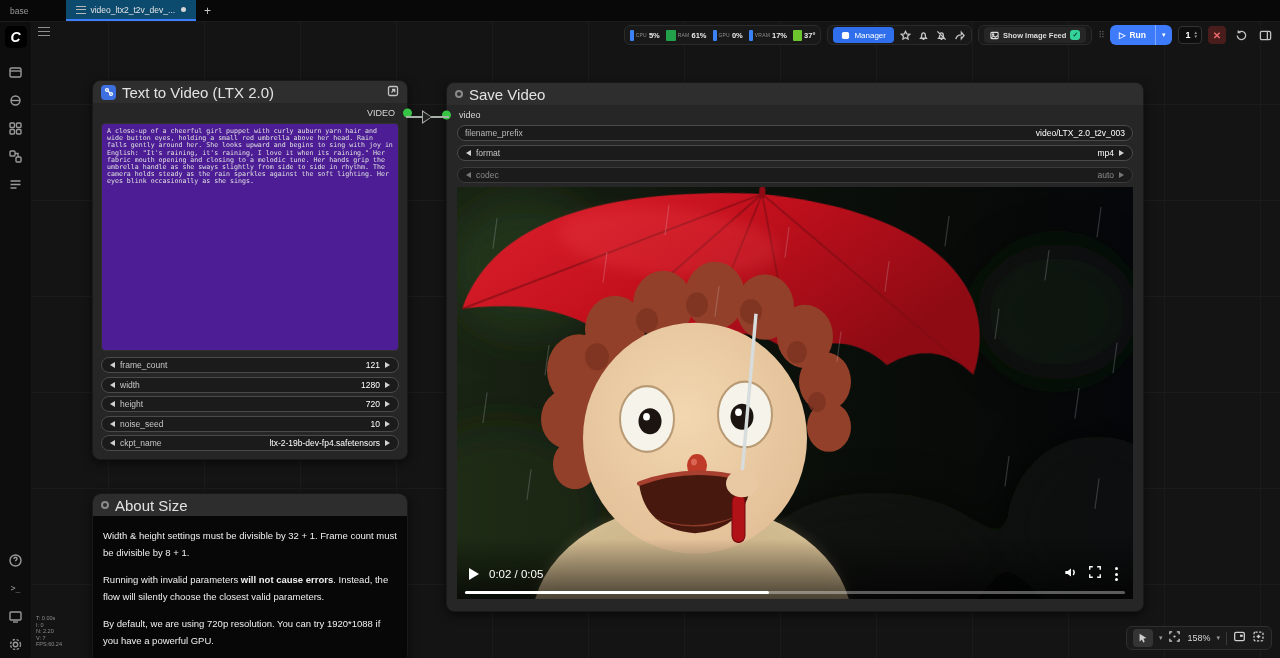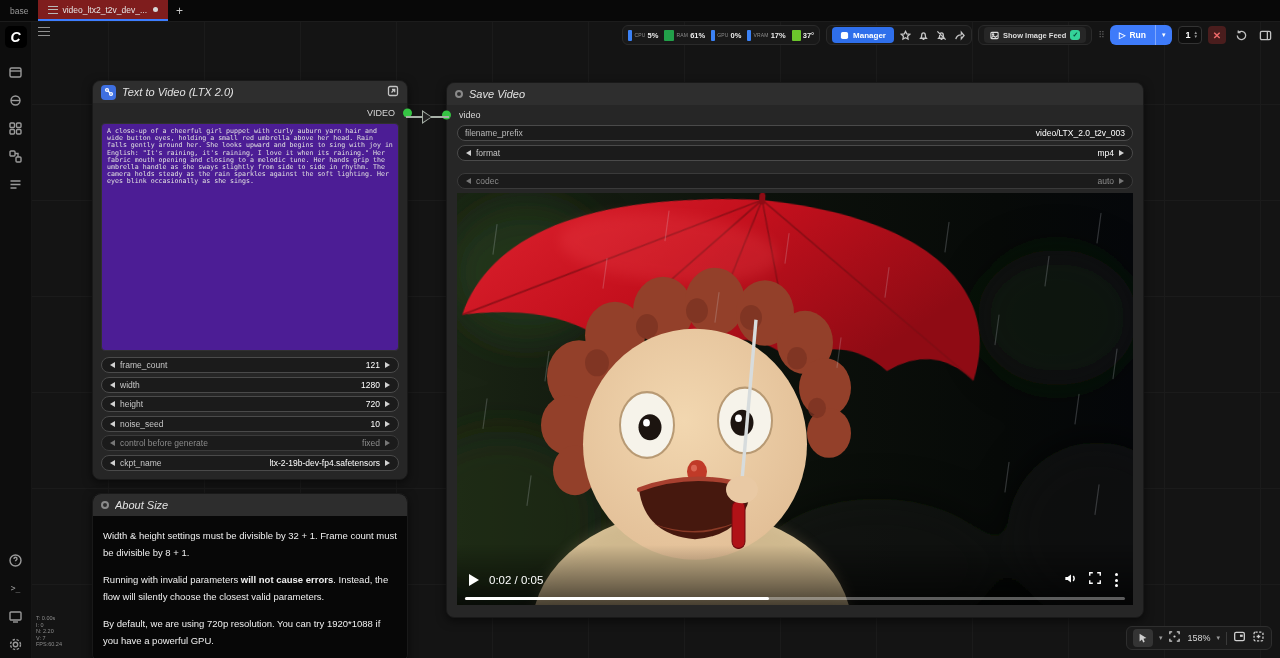--- a/index.html
+++ b/index.html
@@ -4,21 +4,21 @@
 <style>
   * { margin:0; padding:0; box-sizing:border-box; }
   html,body { width:1280px; height:658px; overflow:hidden; background:#0a0a0a;
     font-family:"Liberation Sans", sans-serif; -webkit-font-smoothing:antialiased; }
   .app { position:relative; width:1280px; height:658px; background:#0a0a0a; }
 
   
   .topbar { position:absolute; left:0; top:0; width:1280px; height:22px; background:#080808;
     border-bottom:1px solid #1c1c1c; display:flex; align-items:stretch; z-index:40; }
   .tab { display:flex; align-items:center; gap:4px; padding:0 10px; font-size:8.5px; color:#9a9a9a; }
-  .tab.active { background:#7f1d1d; color:#e4e4e4; border-bottom:2px solid #3d7eff; padding-bottom:0; }
+  .tab.active { background:#0c4a6e; color:#e4e4e4; border-bottom:2px solid #3d7eff; padding-bottom:0;margin-left:28px; }
   .tab .burger { width:10px; height:8px; display:flex; flex-direction:column; justify-content:space-between; }
   .tab .burger i { height:1px; background:#b8b8b8; }
   .tab .dot { width:5px; height:5px; border-radius:50%; background:#d6d6d6; margin-left:2px; }
   .tab-add { display:flex; align-items:center; padding:0 8px; color:#c9c9c9; font-size:12px; }
 
   
   .sidebar { position:absolute; left:0; top:22px; width:32px; height:636px; background:#0d0d0d;
     border-right:1px solid #161616; display:flex; flex-direction:column; align-items:center; z-index:40; }
   .logo { width:22px; height:22px; margin:4px 0 10px 0; background:#000; border-radius:5px;
     color:#fff; font-weight:800; font-size:14px; display:flex; align-items:center; justify-content:center;
@@ -39,21 +39,21 @@
 
   
   .toolbar { position:absolute; top:25px; right:6px; display:flex; align-items:center; gap:6px; z-index:45; }
   .tgroup { background:#191919; border:1px solid #2a2a2a; border-radius:6px; height:20px;
     display:flex; align-items:center; padding:0 5px; gap:6px; }
   .stat { display:flex; align-items:center; gap:2px; }
   .stat .bar { width:4px; height:11px; border-radius:1px; }
   .stat .lb { font-size:5px; color:#8d8d8d; letter-spacing:.2px; }
   .stat .vl { font-size:7.5px; color:#ececec; font-weight:bold; }
   .btn-manager { height:16px; background:#2f6feb; border-radius:4px; color:#fff; font-size:8px;
-    font-weight:bold; display:flex; align-items:center; gap:4px; padding:0 8px; }
+    font-weight:normal; display:flex; align-items:center; gap:4px; padding:0 8px; }
   .mini-ic { width:12px; height:12px; display:flex; align-items:center; justify-content:center; color:#c6c6c6; font-size:9px; }
   .mini-ic svg { stroke:#c6c6c6; fill:none; stroke-width:1.4; }
   .btn-feed { height:16px; background:#262626; border-radius:4px; color:#dcdcdc; font-size:7.5px;
     font-weight:bold; display:flex; align-items:center; gap:4px; padding:0 6px; }
   .toggle-on { width:10px; height:10px; border-radius:3px; background:#34d399; color:#064e3b;
     font-size:7px; display:flex; align-items:center; justify-content:center; font-weight:bold; }
   .grip { color:#5d5d5d; font-size:9px; letter-spacing:-1px; }
   .btn-run { height:20px; background:#3e7bfa; border-radius:6px; display:flex; align-items:center; color:#fff; overflow:hidden; }
   .btn-run .runmain { display:flex; align-items:center; gap:4px; padding:0 9px; font-size:8.5px; font-weight:bold; }
   .btn-run .runchev { border-left:1px solid rgba(255,255,255,.35); padding:0 6px; font-size:7px; height:100%;
@@ -65,21 +65,21 @@
   .btn-x { width:18px; height:18px; border-radius:4px; background:#4a1d1d; color:#ef6a6a; font-size:10px;
     display:flex; align-items:center; justify-content:center; font-weight:bold; }
   .tool-ic { width:18px; height:18px; border-radius:4px; display:flex; align-items:center; justify-content:center; }
   .tool-ic svg { stroke:#c2c2c2; fill:none; stroke-width:1.4; }
 
   
   .node { position:absolute; border-radius:8px; background:#262626; box-shadow:0 3px 10px rgba(0,0,0,.55);
     border:1px solid #191919; }
   .node-header { height:22px; background:#2e2e2e; border-radius:8px 8px 0 0; display:flex; align-items:center;
     gap:6px; padding:0 8px; }
-  .node-title { font-size:11px; color:#e2e2e2; flex:1; white-space:nowrap; overflow:hidden;font-style:italic; }
+  .node-title { font-size:15px; color:#e2e2e2; flex:1; white-space:nowrap; overflow:hidden; }
   .collapse-dot { width:8px; height:8px; border-radius:50%; border:2px solid #8a8a8a; }
   .sub-badge { width:15px; height:15px; border-radius:4px; background:#3e6fe0; display:flex;
     align-items:center; justify-content:center; }
   .sub-badge svg { stroke:#fff; fill:none; stroke-width:1.3; }
   .expand-ic svg { stroke:#c4c4c4; fill:none; stroke-width:1.3; }
 
   .slot-row { position:relative; height:20px; display:flex; align-items:center; }
   .slot-row.out { justify-content:flex-end; padding-right:12px; }
   .slot-row.in { justify-content:flex-start; padding-left:12px; }
   .slot-label { font-size:9px; color:#d6d6d6; }
@@ -382,26 +382,20 @@
       <span class="wlabel">height</span>
       <span class="wvalue">720</span>
       <span class="tri-r"></span>
     </div>
     <div class="widget">
       <span class="tri-l"></span>
       <span class="wlabel">noise_seed</span>
       <span class="wvalue">10</span>
       <span class="tri-r"></span>
     </div>
-    <div class="widget dim">
-      <span class="tri-l"></span>
-      <span class="wlabel">control before generate</span>
-      <span class="wvalue">fixed</span>
-      <span class="tri-r"></span>
-    </div>
     <div class="widget" style="margin-bottom:8px">
       <span class="tri-l"></span>
       <span class="wlabel">ckpt_name</span>
       <span class="wvalue">ltx-2-19b-dev-fp4.safetensors</span>
       <span class="tri-r"></span>
     </div>
   </div>
 
   <div class="node" style="left:92px; top:493px; width:316px; background:#070707;">
     <div class="node-header" style="background:#2d2d2d;">
@@ -428,21 +422,21 @@
     <div class="widget" style="margin:0 10px 4px 10px;">
       <span class="wlabel" style="color:#b9b9b9">filename_prefix</span>
       <span class="wvalue">video/LTX_2.0_t2v_003</span>
     </div>
     <div class="widget" style="margin:0 10px 4px 10px;">
       <span class="tri-l"></span>
       <span class="wlabel">format</span>
       <span class="wvalue">mp4</span>
       <span class="tri-r"></span>
     </div>
-    <div class="widget dim" style="margin:12px 10px 4px 10px;">
+    <div class="widget dim" style="margin:6px 10px 4px 10px;">
       <span class="tri-l"></span>
       <span class="wlabel">codec</span>
       <span class="wvalue">auto</span>
       <span class="tri-r"></span>
     </div>
 
     <div class="video-wrap">
       <svg width="100%" height="100%" viewBox="0 0 676 364" preserveAspectRatio="none">
         <defs>
           <linearGradient id="bgG" x1="0" y1="0" x2="1" y2="0">

